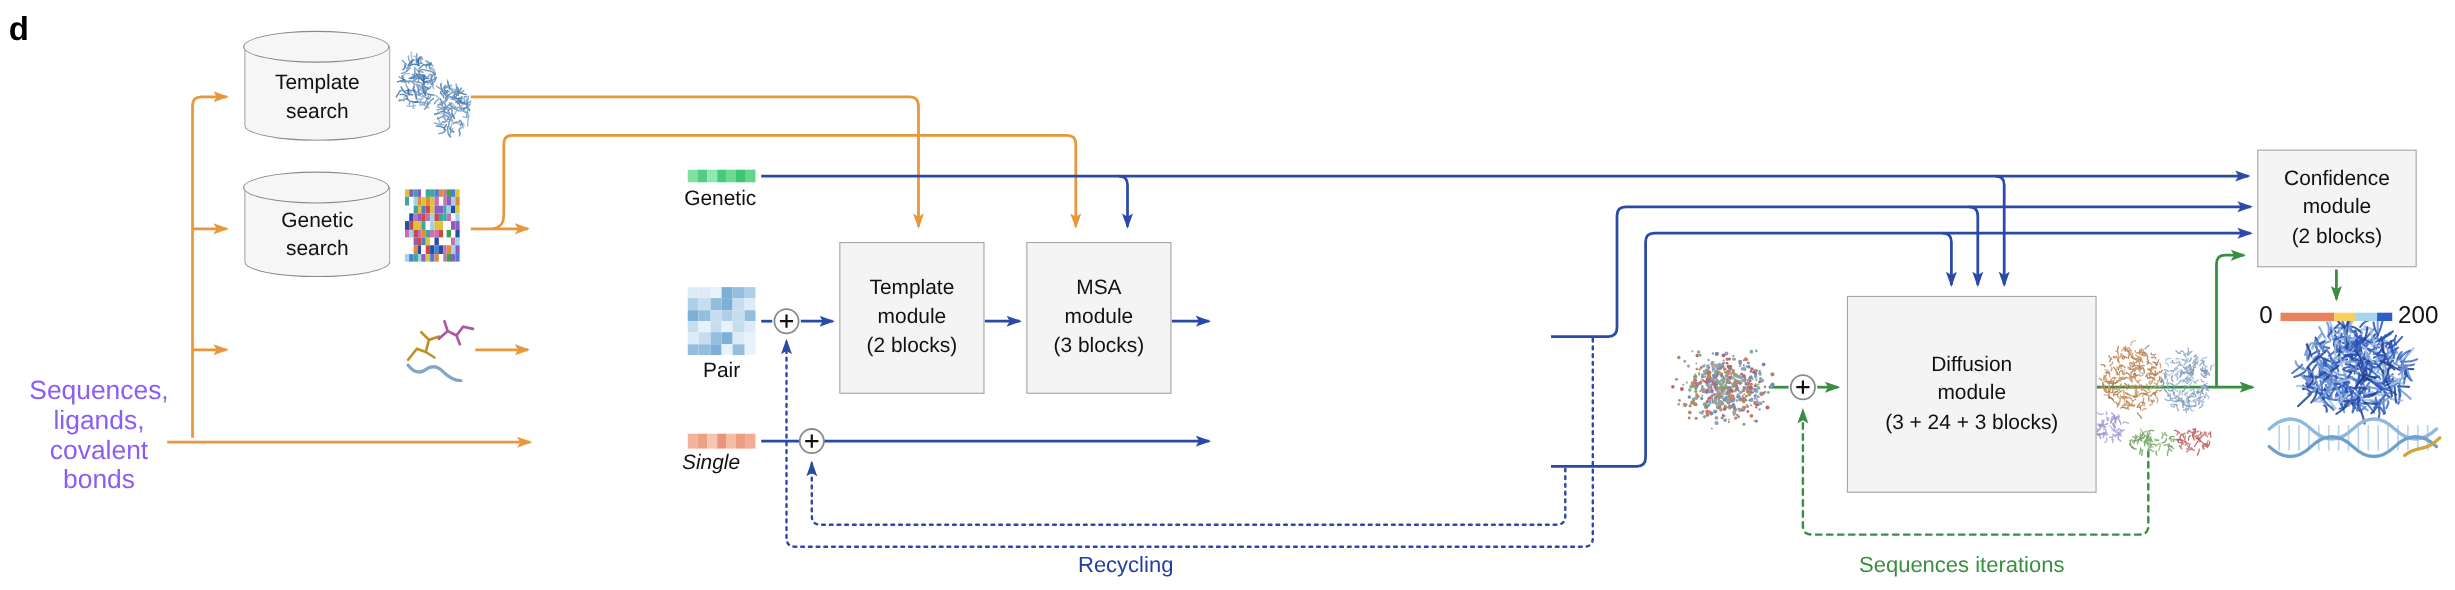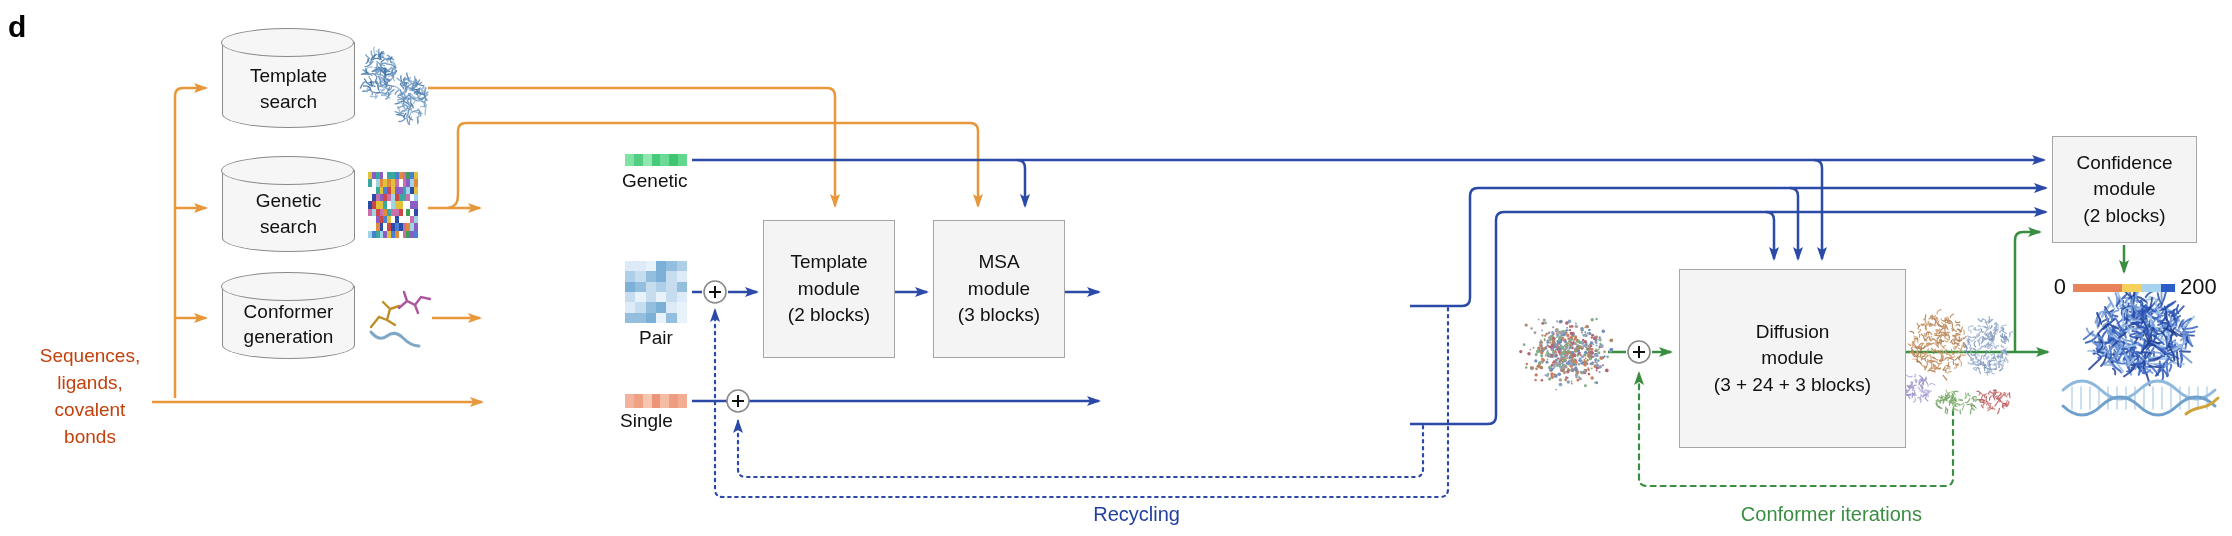--- a/index.html
+++ b/index.html
@@ -4,42 +4,42 @@
 <style>
   html,body{margin:0;padding:0;background:#fff;}
   #canvas{
     position:relative; width:2232px; height:536px; background:#ffffff;
     font-family:"Liberation Sans", sans-serif; overflow:hidden;
   }
   svg.layer{position:absolute; left:0; top:0;}
   .txt{position:absolute; color:#111; white-space:pre-line;}
   .panel-label{left:8px; top:10px; font-size:30px; font-weight:700; color:#000;}
   .input-label{left:4px; top:342px; width:172px; text-align:center;
-    font-size:19px; line-height:27px; color:#c2410c;}
+    font-size:24px; line-height:27px; color:#8b5cf6;}
   .box{
     position:absolute; background:#F4F4F4; border:1.5px solid #A6A6A6;
     display:flex; align-items:center; justify-content:center; text-align:center;
     font-size:19px; line-height:26.5px; color:#111; white-space:pre-line; box-sizing:border-box;
   }
   .cyl{
     position:absolute; left:222px; width:133px; background:#F6F6F6;
     border:1.6px solid #8A8A8A; border-top:none; box-sizing:border-box;
     border-radius:0 0 50% 50% / 0 0 14px 14px;
     display:flex; align-items:center; justify-content:center; text-align:center;
     font-size:19px; line-height:25.5px; color:#111; white-space:pre-line;
   }
   .cyl::before{
     content:""; position:absolute; left:-1.6px; top:-14px; width:100%; height:27px;
     border:1.6px solid #8A8A8A; border-radius:50%; background:#F6F6F6; box-sizing:content-box;
   }
   .rep-label{font-size:19px; color:#111;}
   .segbar{position:absolute; display:flex; overflow:hidden;}
   .segbar div{flex:1;}
   .gridmap{position:absolute; display:grid; overflow:hidden;}
-  .loop-label{position:absolute; font-size:20px; text-align:right;}
+  .loop-label{position:absolute; font-size:20px; text-align:left;}
   .scale-label{position:absolute; font-size:22px; color:#111;}
 </style>
 </head>
 <body>
 
 <div id="canvas">
 
   <svg class="layer" width="2232" height="536" viewBox="0 0 2232 536">
     <defs>
       <marker id="ah-o" viewBox="0 0 14 12" refX="12" refY="6" markerWidth="14" markerHeight="12" markerUnits="userSpaceOnUse" orient="auto">
@@ -1917,22 +1917,20 @@
 
   <div class="txt input-label">Sequences,
 ligands,
 covalent
 bonds</div>
 
   <div class="cyl" style="top:42px; height:86px; padding-top:8px;">Template
 search</div>
   <div class="cyl" style="top:170px; height:82px; padding-top:6px;">Genetic
 search</div>
-  <div class="cyl" style="top:286px; height:73px; padding-top:4px;">Conformer
-generation</div>
 
   <div class="box" style="left:763px; top:220px; width:132px; height:138px;">Template
 module
 (2 blocks)</div>
   <div class="box" style="left:933px; top:220px; width:132px; height:138px;">MSA
 module
 (3 blocks)</div>
   <div class="box" style="left:1679px; top:269px; width:227px; height:179px;">Diffusion
 module
 (3 + 24 + 3 blocks)</div>
@@ -1993,21 +1991,21 @@
 
   <div id="single-bar" class="segbar" style="left:625px; top:394px; width:62px; height:14px;">
       <div style="background: rgb(243, 178, 155);"></div>
       <div style="background: rgb(238, 161, 131);"></div>
       <div style="background: rgb(247, 198, 176);"></div>
       <div style="background: rgb(236, 148, 121);"></div>
       <div style="background: rgb(245, 188, 164);"></div>
       <div style="background: rgb(239, 157, 128);"></div>
       <div style="background: rgb(242, 173, 146);"></div>
     </div>
-  <div class="txt rep-label" style="left:620px; top:410px;">Single</div>
+  <div class="txt rep-label" style="left:620px; top:410px;font-style:italic;">Single</div>
 
   <div id="msa-grid" class="gridmap" style="left: 368px; top: 172px; width: 50px; height: 66px; grid-template-columns: repeat(13, 1fr); grid-template-rows: repeat(9, 1fr);">
       <div style="background: rgb(224, 194, 58);"></div>
       <div style="background: rgb(139, 92, 196);"></div>
       <div style="background: rgb(58, 168, 160);"></div>
       <div style="background: rgb(139, 92, 196);"></div>
       <div style="background: rgb(255, 255, 255);"></div>
       <div style="background: rgb(58, 168, 160);"></div>
       <div style="background: rgb(58, 168, 160);"></div>
       <div style="background: rgb(74, 127, 212);"></div>
@@ -2116,21 +2114,21 @@
       <div style="background: rgb(74, 127, 212);"></div>
       <div style="background: rgb(224, 138, 58);"></div>
       <div style="background: rgb(255, 255, 255);"></div>
       <div style="background: rgb(201, 111, 174);"></div>
       <div style="background: rgb(63, 158, 82);"></div>
       <div style="background: rgb(139, 92, 196);"></div>
       <div style="background: rgb(74, 127, 212);"></div>
     </div>
 
   <div class="loop-label" style="left:980px; top:503px; width:200px; color:#24409E;">Recycling</div>
-  <div class="loop-label" style="left:1690px; top:503px; width:232px; color:#3A8E42;">Conformer iterations</div>
+  <div class="loop-label" style="left:1690px; top:503px; width:232px; color:#3A8E42;">Sequences iterations</div>
 
   <div class="scale-label" style="left:2036px; top:274px; width:30px; text-align:right;">0</div>
   <div id="conf-colorbar" class="segbar" style="left:2073px; top:284px; width:102px; height:8px;">
       <div style="background: rgb(232, 130, 91); flex: 0 0 48%;"></div>
       <div style="background: rgb(246, 208, 90); flex: 0 0 19%;"></div>
       <div style="background: rgb(166, 212, 240); flex: 0 0 19%;"></div>
       <div style="background: rgb(43, 95, 199); flex: 0 0 14%;"></div>
     </div>
   <div class="scale-label" style="left:2180px; top:274px;">200</div>
 </div>

